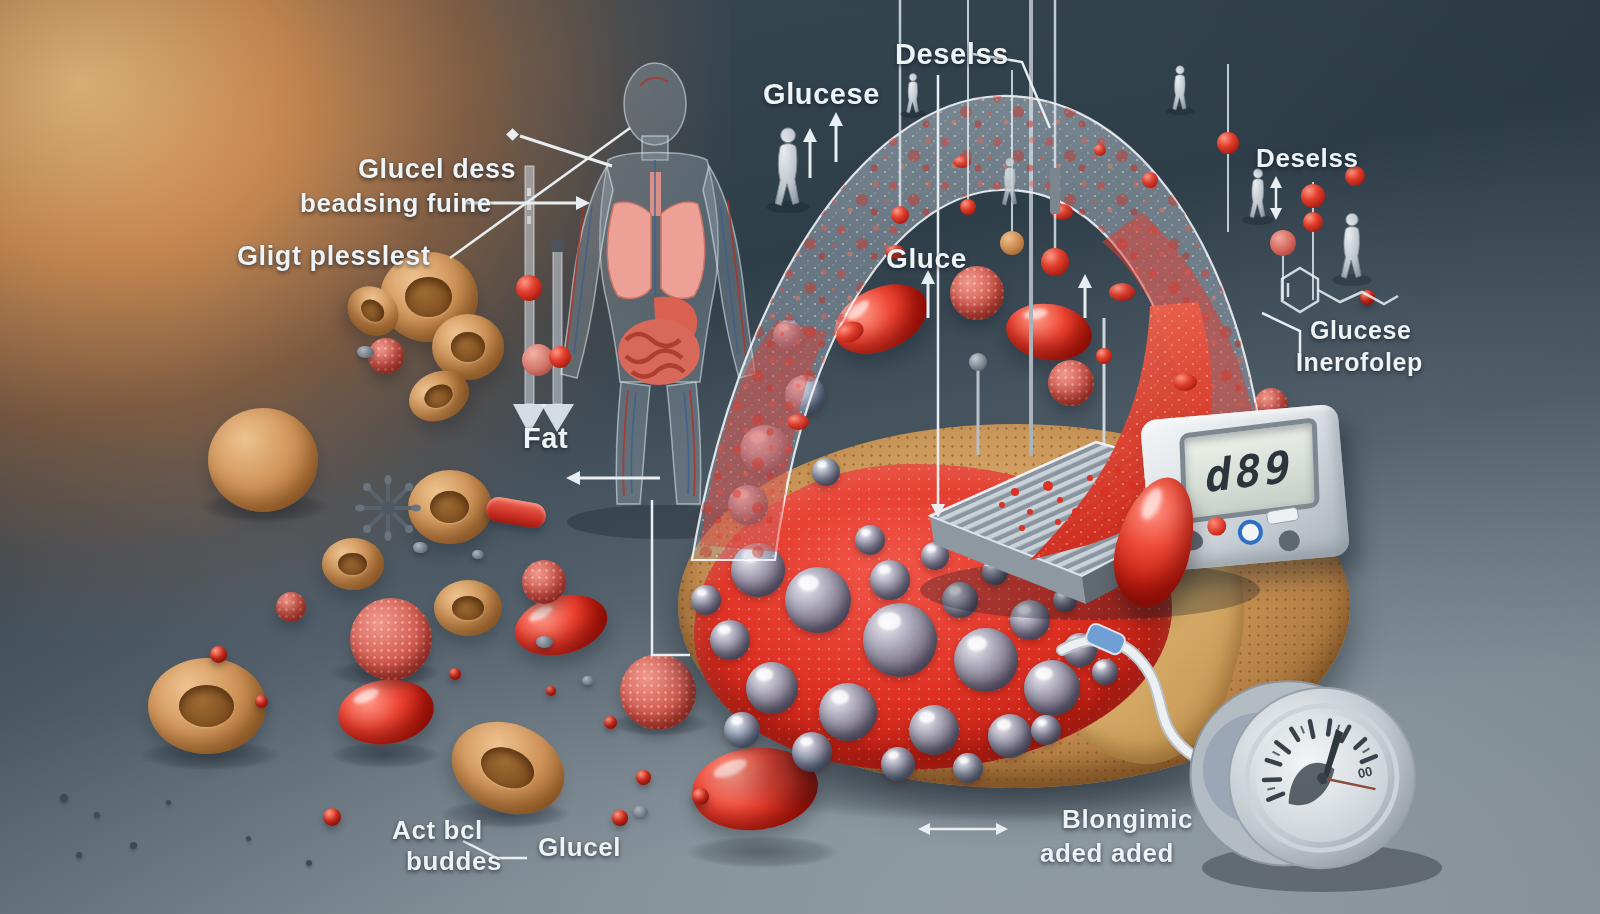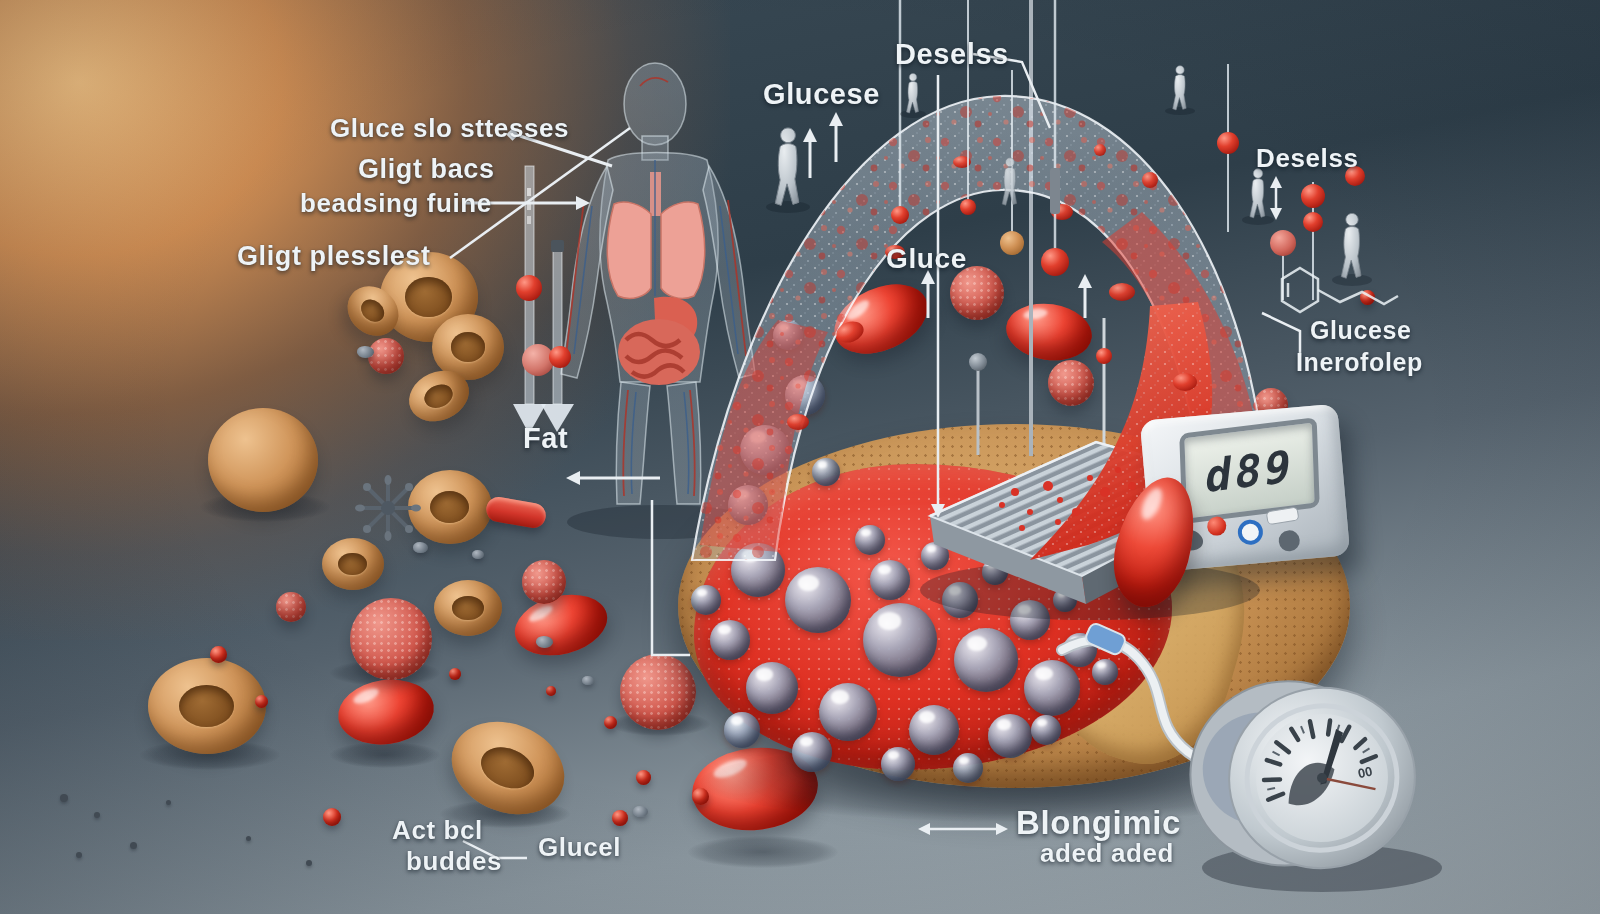--- a/index.html
+++ b/index.html
@@ -516,29 +516,28 @@
       <ellipse cx="1180" cy="111" rx="15" ry="4" fill="rgba(18,26,36,.3)"></ellipse>
       <use href="#person" transform="translate(1180,92) scale(0.56)"></use>
       <ellipse cx="1258" cy="220" rx="16" ry="5" fill="rgba(18,26,36,.3)"></ellipse>
       <use href="#person" transform="translate(1258,198) scale(0.62)"></use>
       <ellipse cx="1352" cy="280" rx="20" ry="6" fill="rgba(18,26,36,.3)"></ellipse>
       <use href="#person" transform="translate(1352,252) scale(0.82)"></use>
       <use href="#person" transform="translate(1010,186) scale(0.6)" opacity="0.8"></use>
     </g>
   </svg>
 
-  <div class="label" style="left:330px;top:113px;font-size:26px">Gluce slo sttesses</div>
-  <div class="label" style="left:358px;top:154px;font-size:27px">Gligt bacs</div>
+  <div class="label" style="left:358px;top:154px;font-size:27px">Glucel dess</div>
   <div class="label" style="left:300px;top:188px;font-size:26px">beadsing fuine</div>
   <div class="label" style="left:237px;top:241px;font-size:27px">Gligt plesslest</div>
   <div class="label" style="left:523px;top:422px;font-size:29px">Fat</div>
   <div class="label" style="left:763px;top:78px;font-size:29px">Glucese</div>
   <div class="label" style="left:895px;top:38px;font-size:29px">Deselss</div>
   <div class="label" style="left:886px;top:243px;font-size:28px">Gluce</div>
   <div class="label" style="left:1256px;top:143px;font-size:26px">Deselss</div>
   <div class="label" style="left:1310px;top:316px;font-size:25px">Glucese</div>
   <div class="label" style="left:1296px;top:348px;font-size:25px">Inerofolep</div>
   <div class="label" style="left:392px;top:815px;font-size:26px">Act bcl</div>
   <div class="label" style="left:406px;top:846px;font-size:26px">buddes</div>
   <div class="label" style="left:538px;top:832px;font-size:26px">Glucel</div>
-  <div class="label" style="left:1016px;top:804px;font-size:33px">Blongimic</div>
+  <div class="label" style="left:1062px;top:804px;font-size:26px">Blongimic</div>
   <div class="label" style="left:1040px;top:838px;font-size:26px">aded aded</div>
 </div>
 
 </body></html>

